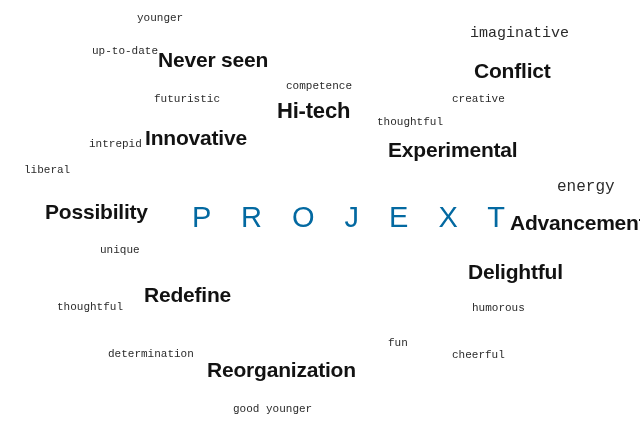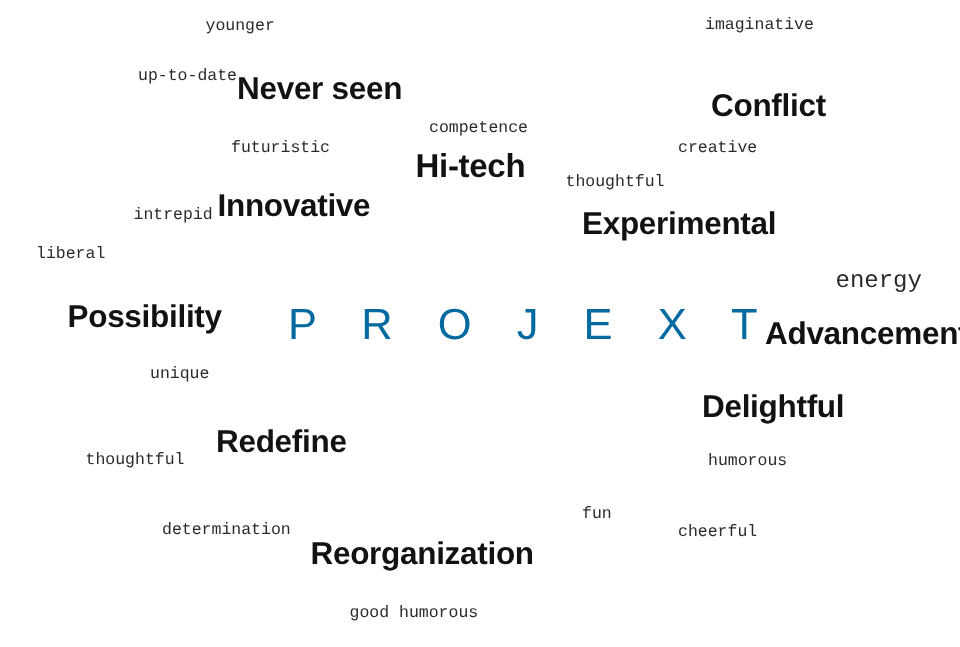--- a/index.html
+++ b/index.html
@@ -42,21 +42,21 @@
     color: #0369a1;
   }
 </style>
 </head>
 <body style="background: rgb(255, 255, 255);">
 
 <div id="cloud-canvas" style="width: 640px; height: 431px; background: rgb(255, 255, 255);">
 
 <span class="word brand" style="left: 192px; top: 203px; font-size: 29px; letter-spacing: 11px;">P R O J E X T</span>
     <span class="word minor" style="left: 137px; top: 13px; font-size: 11px;">younger</span>
-    <span class="word minor" style="left: 470px; top: 12px; font-size: 11px;">imaginative</span>
+    <span class="word minor" style="left: 470px; top: 26px; font-size: 15px;">imaginative</span>
     <span class="word minor" style="left: 92px; top: 46px; font-size: 11px;">up-to-date</span>
     <span class="word major" style="left: 158px; top: 49px; font-size: 21px;">Never seen</span>
     <span class="word major" style="left: 474px; top: 60px; font-size: 21px;">Conflict</span>
     <span class="word minor" style="left: 286px; top: 81px; font-size: 11px;">competence</span>
     <span class="word minor" style="left: 154px; top: 94px; font-size: 11px;">futuristic</span>
     <span class="word minor" style="left: 452px; top: 94px; font-size: 11px;">creative</span>
     <span class="word major" style="left: 277px; top: 100px; font-size: 22px;">Hi-tech</span>
     <span class="word minor" style="left: 377px; top: 117px; font-size: 11px;">thoughtful</span>
     <span class="word major" style="left: 145px; top: 127px; font-size: 21px;">Innovative</span>
     <span class="word minor" style="left: 89px; top: 139px; font-size: 11px;">intrepid</span>
@@ -67,14 +67,14 @@
     <span class="word major" style="left: 510px; top: 212px; font-size: 21px;">Advancement</span>
     <span class="word minor" style="left: 100px; top: 245px; font-size: 11px;">unique</span>
     <span class="word major" style="left: 468px; top: 261px; font-size: 21px;">Delightful</span>
     <span class="word major" style="left: 144px; top: 284px; font-size: 21px;">Redefine</span>
     <span class="word minor" style="left: 57px; top: 302px; font-size: 11px;">thoughtful</span>
     <span class="word minor" style="left: 472px; top: 303px; font-size: 11px;">humorous</span>
     <span class="word minor" style="left: 388px; top: 338px; font-size: 11px;">fun</span>
     <span class="word minor" style="left: 108px; top: 349px; font-size: 11px;">determination</span>
     <span class="word minor" style="left: 452px; top: 350px; font-size: 11px;">cheerful</span>
     <span class="word major" style="left: 207px; top: 359px; font-size: 21px;">Reorganization</span>
-    <span class="word minor" style="left: 233px; top: 404px; font-size: 11px;">good humorous</span>
+    <span class="word minor" style="left: 233px; top: 404px; font-size: 11px;">good younger</span>
   </div>
 
 </body></html>

